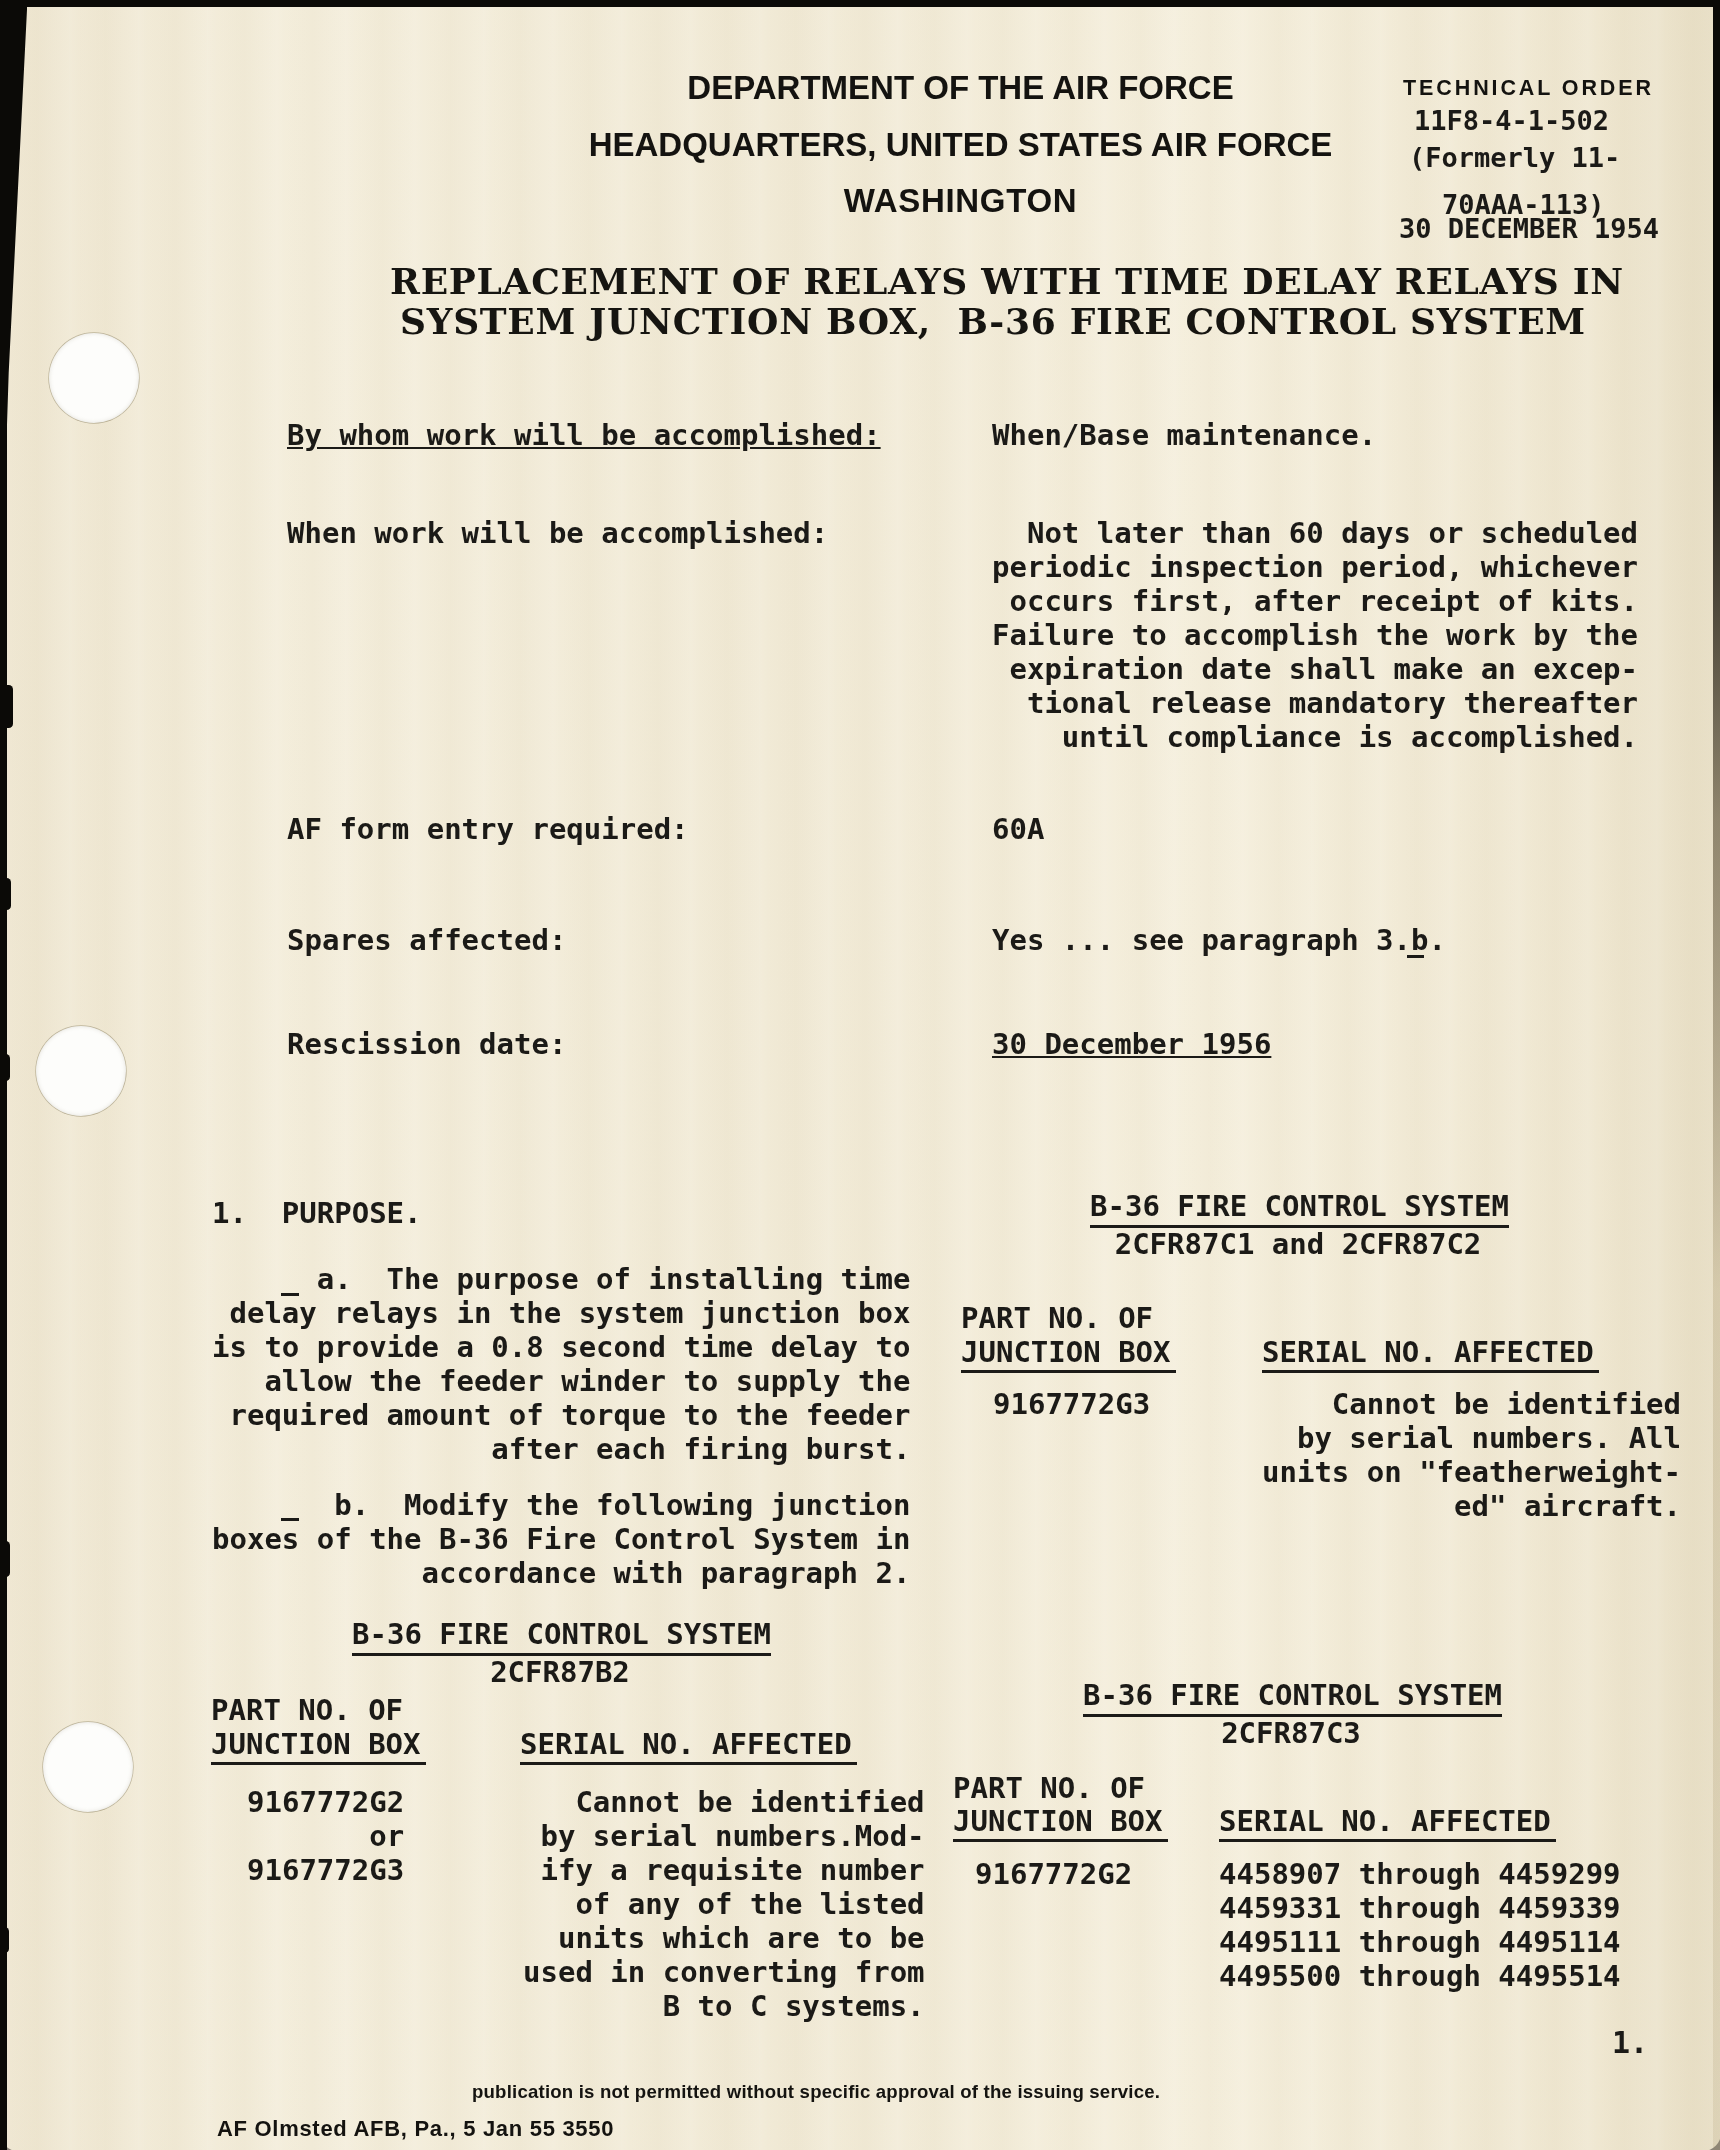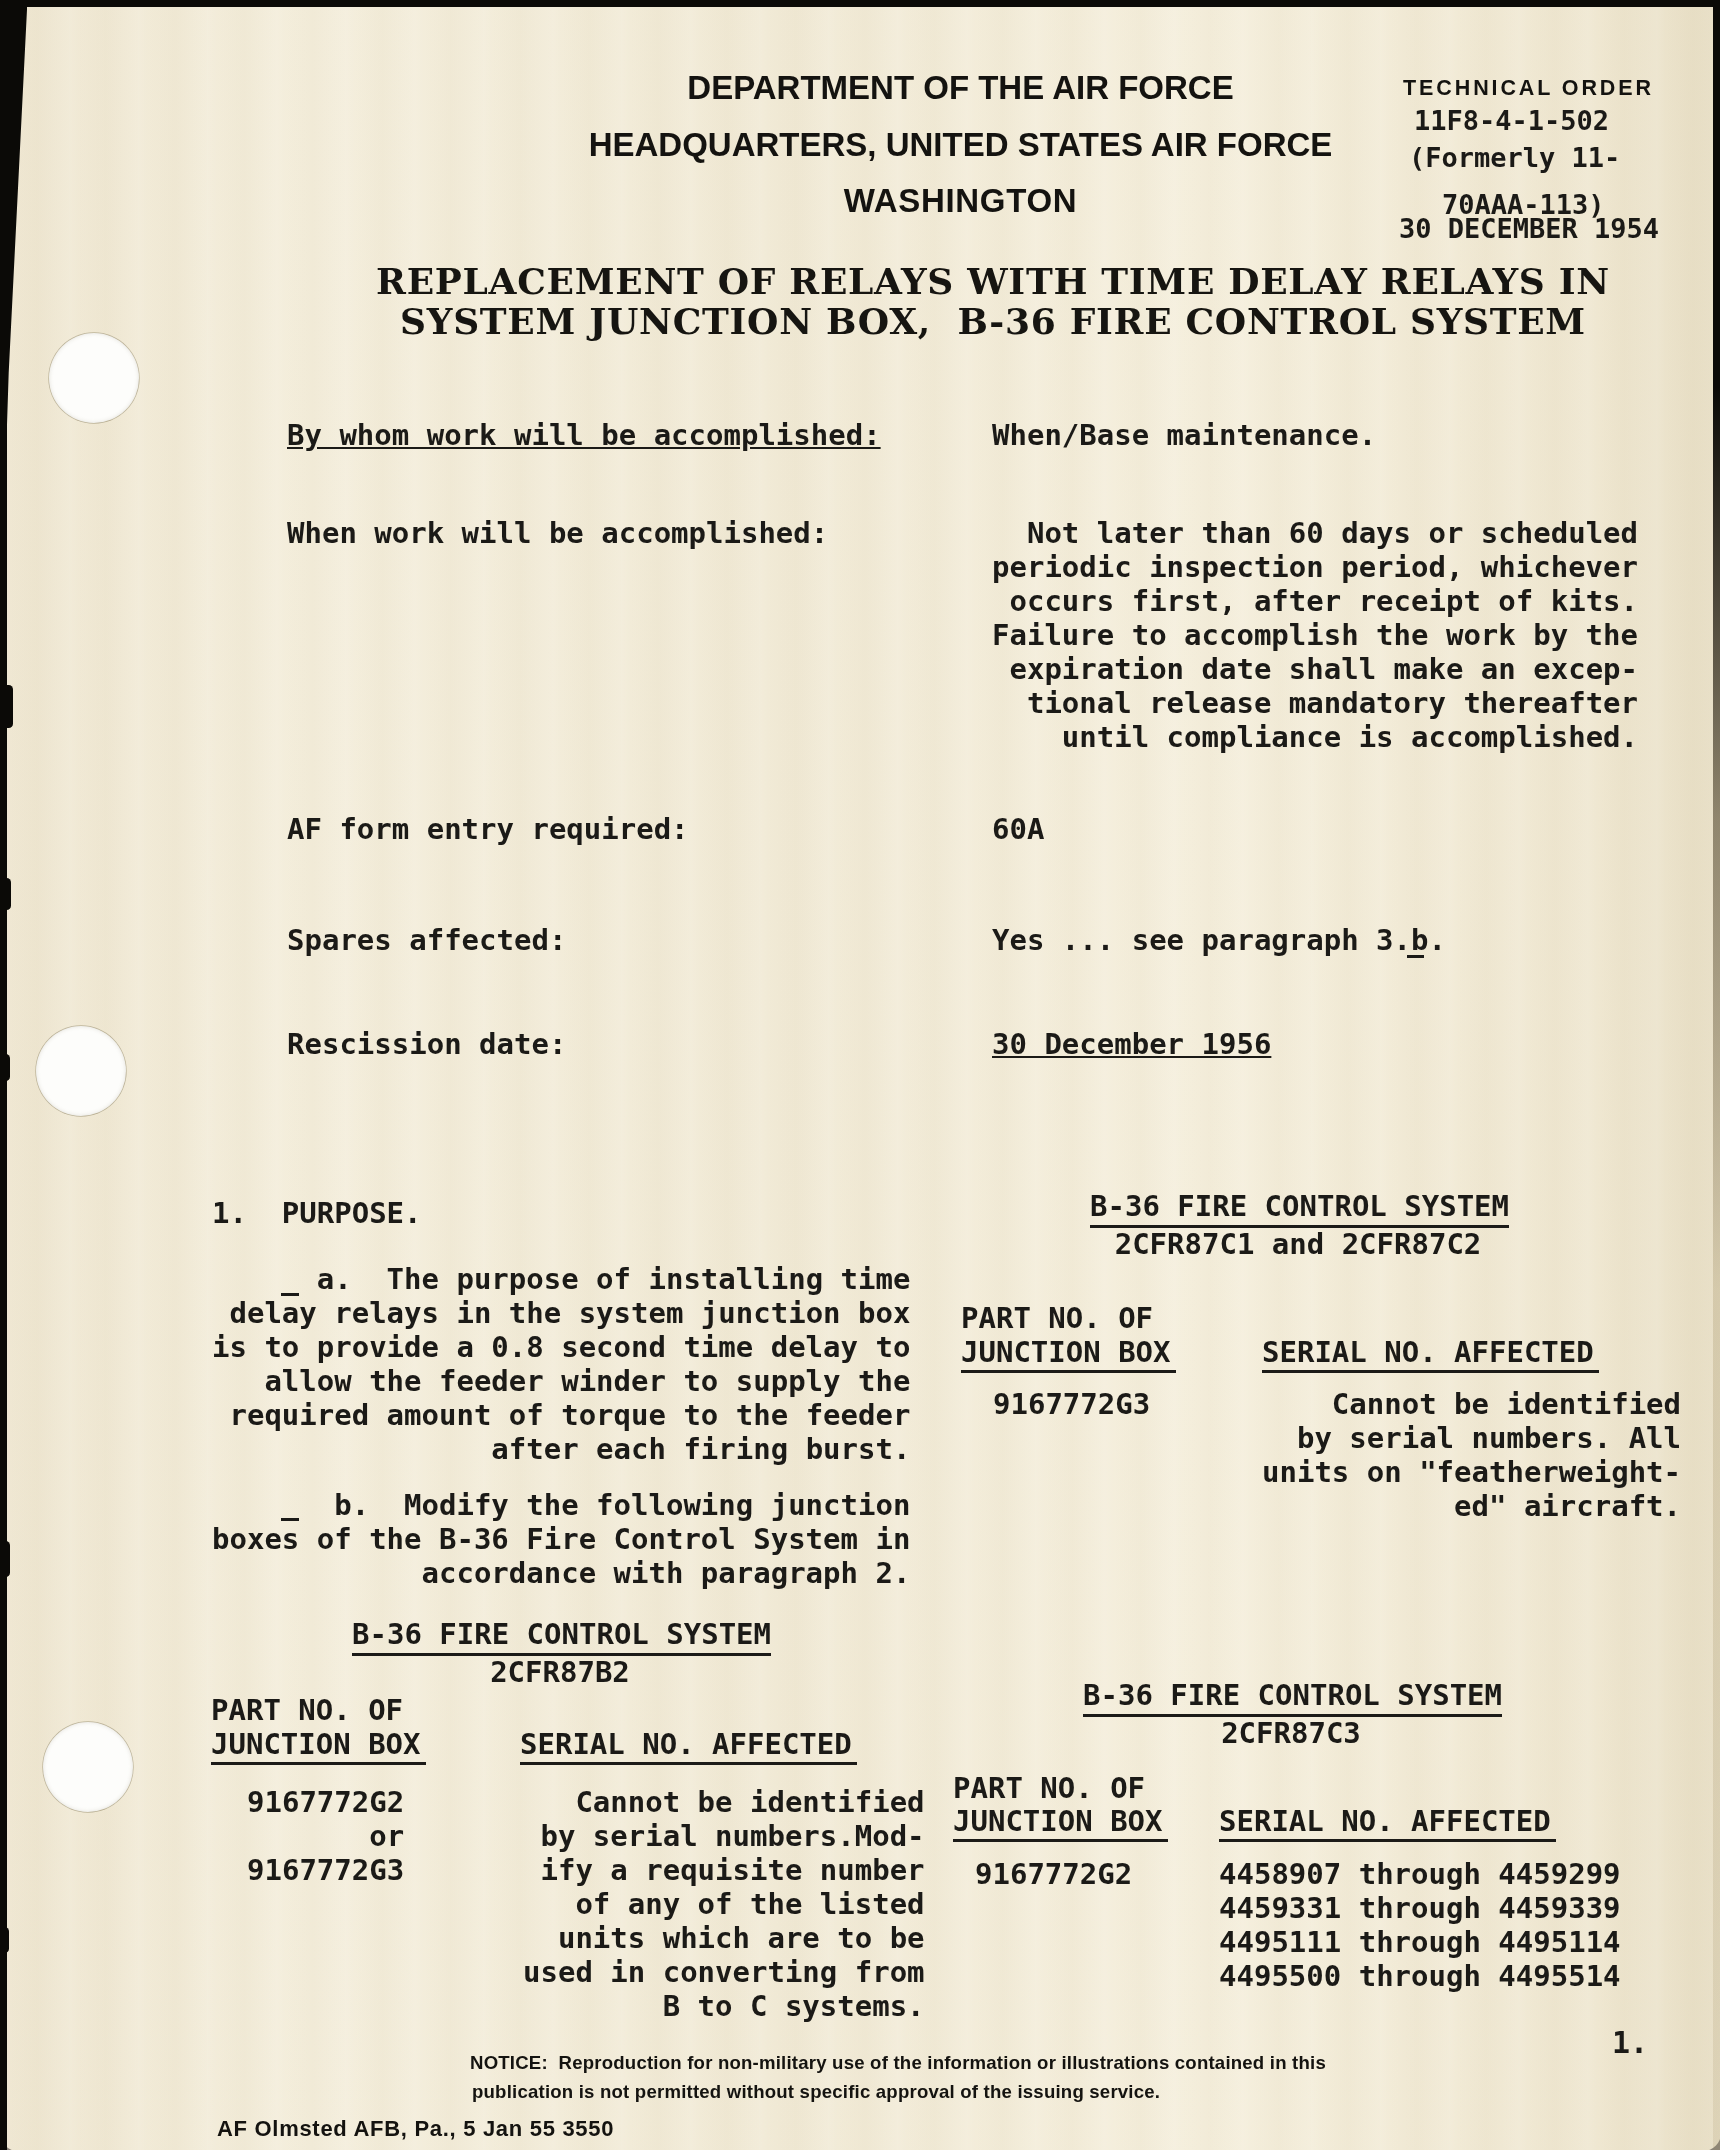--- a/index.html
+++ b/index.html
@@ -70,21 +70,21 @@
   <div class="gothic center" style="left:387px;top:69px;width:1147px;font-size:33px;letter-spacing:0px;">DEPARTMENT OF THE AIR FORCE</div>
   <div class="gothic center" style="left:387px;top:126px;width:1147px;font-size:33px;letter-spacing:0px;">HEADQUARTERS, UNITED STATES AIR FORCE</div>
   <div class="gothic center" style="left:387px;top:182px;width:1147px;font-size:33px;letter-spacing:0.7px;">WASHINGTON</div>
 
   <div class="gothic" style="left:1403px;top:76px;font-size:21.5px;letter-spacing:2.9px;">TECHNICAL ORDER</div>
   <div class="tw" style="left:1414px;top:104px;font-size:27px;">11F8-4-1-502</div>
   <div class="tw" style="left:1409px;top:141px;font-size:27px;">(Formerly 11-</div>
   <div class="tw" style="left:1442px;top:176px;font-size:27px;margin-top:12px;">70AAA-113)</div>
   <div class="tw" style="left:1399px;top:212px;font-size:27px;">30 DECEMBER 1954</div>
 
-  <div class="serif center" style="left:287px;top:260px;width:1412px;font-size:36px;letter-spacing:0.7px;">REPLACEMENT OF RELAYS WITH TIME DELAY RELAYS IN</div>
+  <div class="serif center" style="left:301px;top:260px;width:1412px;font-size:36px;letter-spacing:0.7px;">REPLACEMENT OF RELAYS WITH TIME DELAY RELAYS IN</div>
   <div class="serif center" style="left:287px;top:300px;width:1412px;font-size:36px;letter-spacing:0.7px;">SYSTEM JUNCTION BOX,  B-36 FIRE CONTROL SYSTEM</div>
 
   <div class="tw" style="left:287px;top:418px;text-decoration:underline;">By whom work will be accomplished:</div>
   <div class="tw" style="left:992px;top:418px;">When/Base maintenance.</div>
 
   <div class="tw" style="left:287px;top:516px;">When work will be accomplished:</div>
   <div class="tw" style="left:992px;top:516px;">Not later than 60 days or scheduled
 periodic inspection period, whichever
 occurs first, after receipt of kits.
 Failure to accomplish the work by the
@@ -146,21 +146,20 @@
   <div class="tw center" style="left:1083px;top:1716px;width:416px;">2CFR87C3</div>
   <div class="tw" style="left:953px;top:1771px;">PART NO. OF</div>
   <div class="tw" style="left:953px;top:1804px;"><span class="uh2">JUNCTION BOX</span></div>
   <div class="tw" style="left:1219px;top:1804px;"><span class="uh2">SERIAL NO. AFFECTED</span></div>
   <div class="tw" style="left:975px;top:1857px;">9167772G2</div>
   <div class="tw" style="left:1219px;top:1857px;">4458907 through 4459299
 4459331 through 4459339
 4495111 through 4495114
 4495500 through 4495514</div>
 
-  <div class="gothic" style="left:470px;top:2052px;font-size:18.6px;letter-spacing:0.2px;">NOTICE:  Reproduction for non-military use of the information or illustrations contained in this</div>
   <div class="gothic" style="left:472px;top:2081px;font-size:18.6px;letter-spacing:0.2px;">publication is not permitted without specific approval of the issuing service.</div>
   <div class="gothic" style="left:217px;top:2116px;font-size:22px;letter-spacing:0.7px;">AF Olmsted AFB, Pa., 5 Jan 55 3550</div>
   <div class="tw" style="left:1612px;top:2026px;font-size:30px;">1.</div>
 
   <div class="hole" style="left:49px;top:333px;"></div>
   <div class="hole" style="left:36px;top:1026px;"></div>
   <div class="hole" style="left:43px;top:1722px;"></div>
 
   <div class="edge-top"></div>
   <div class="edge-left"></div>

